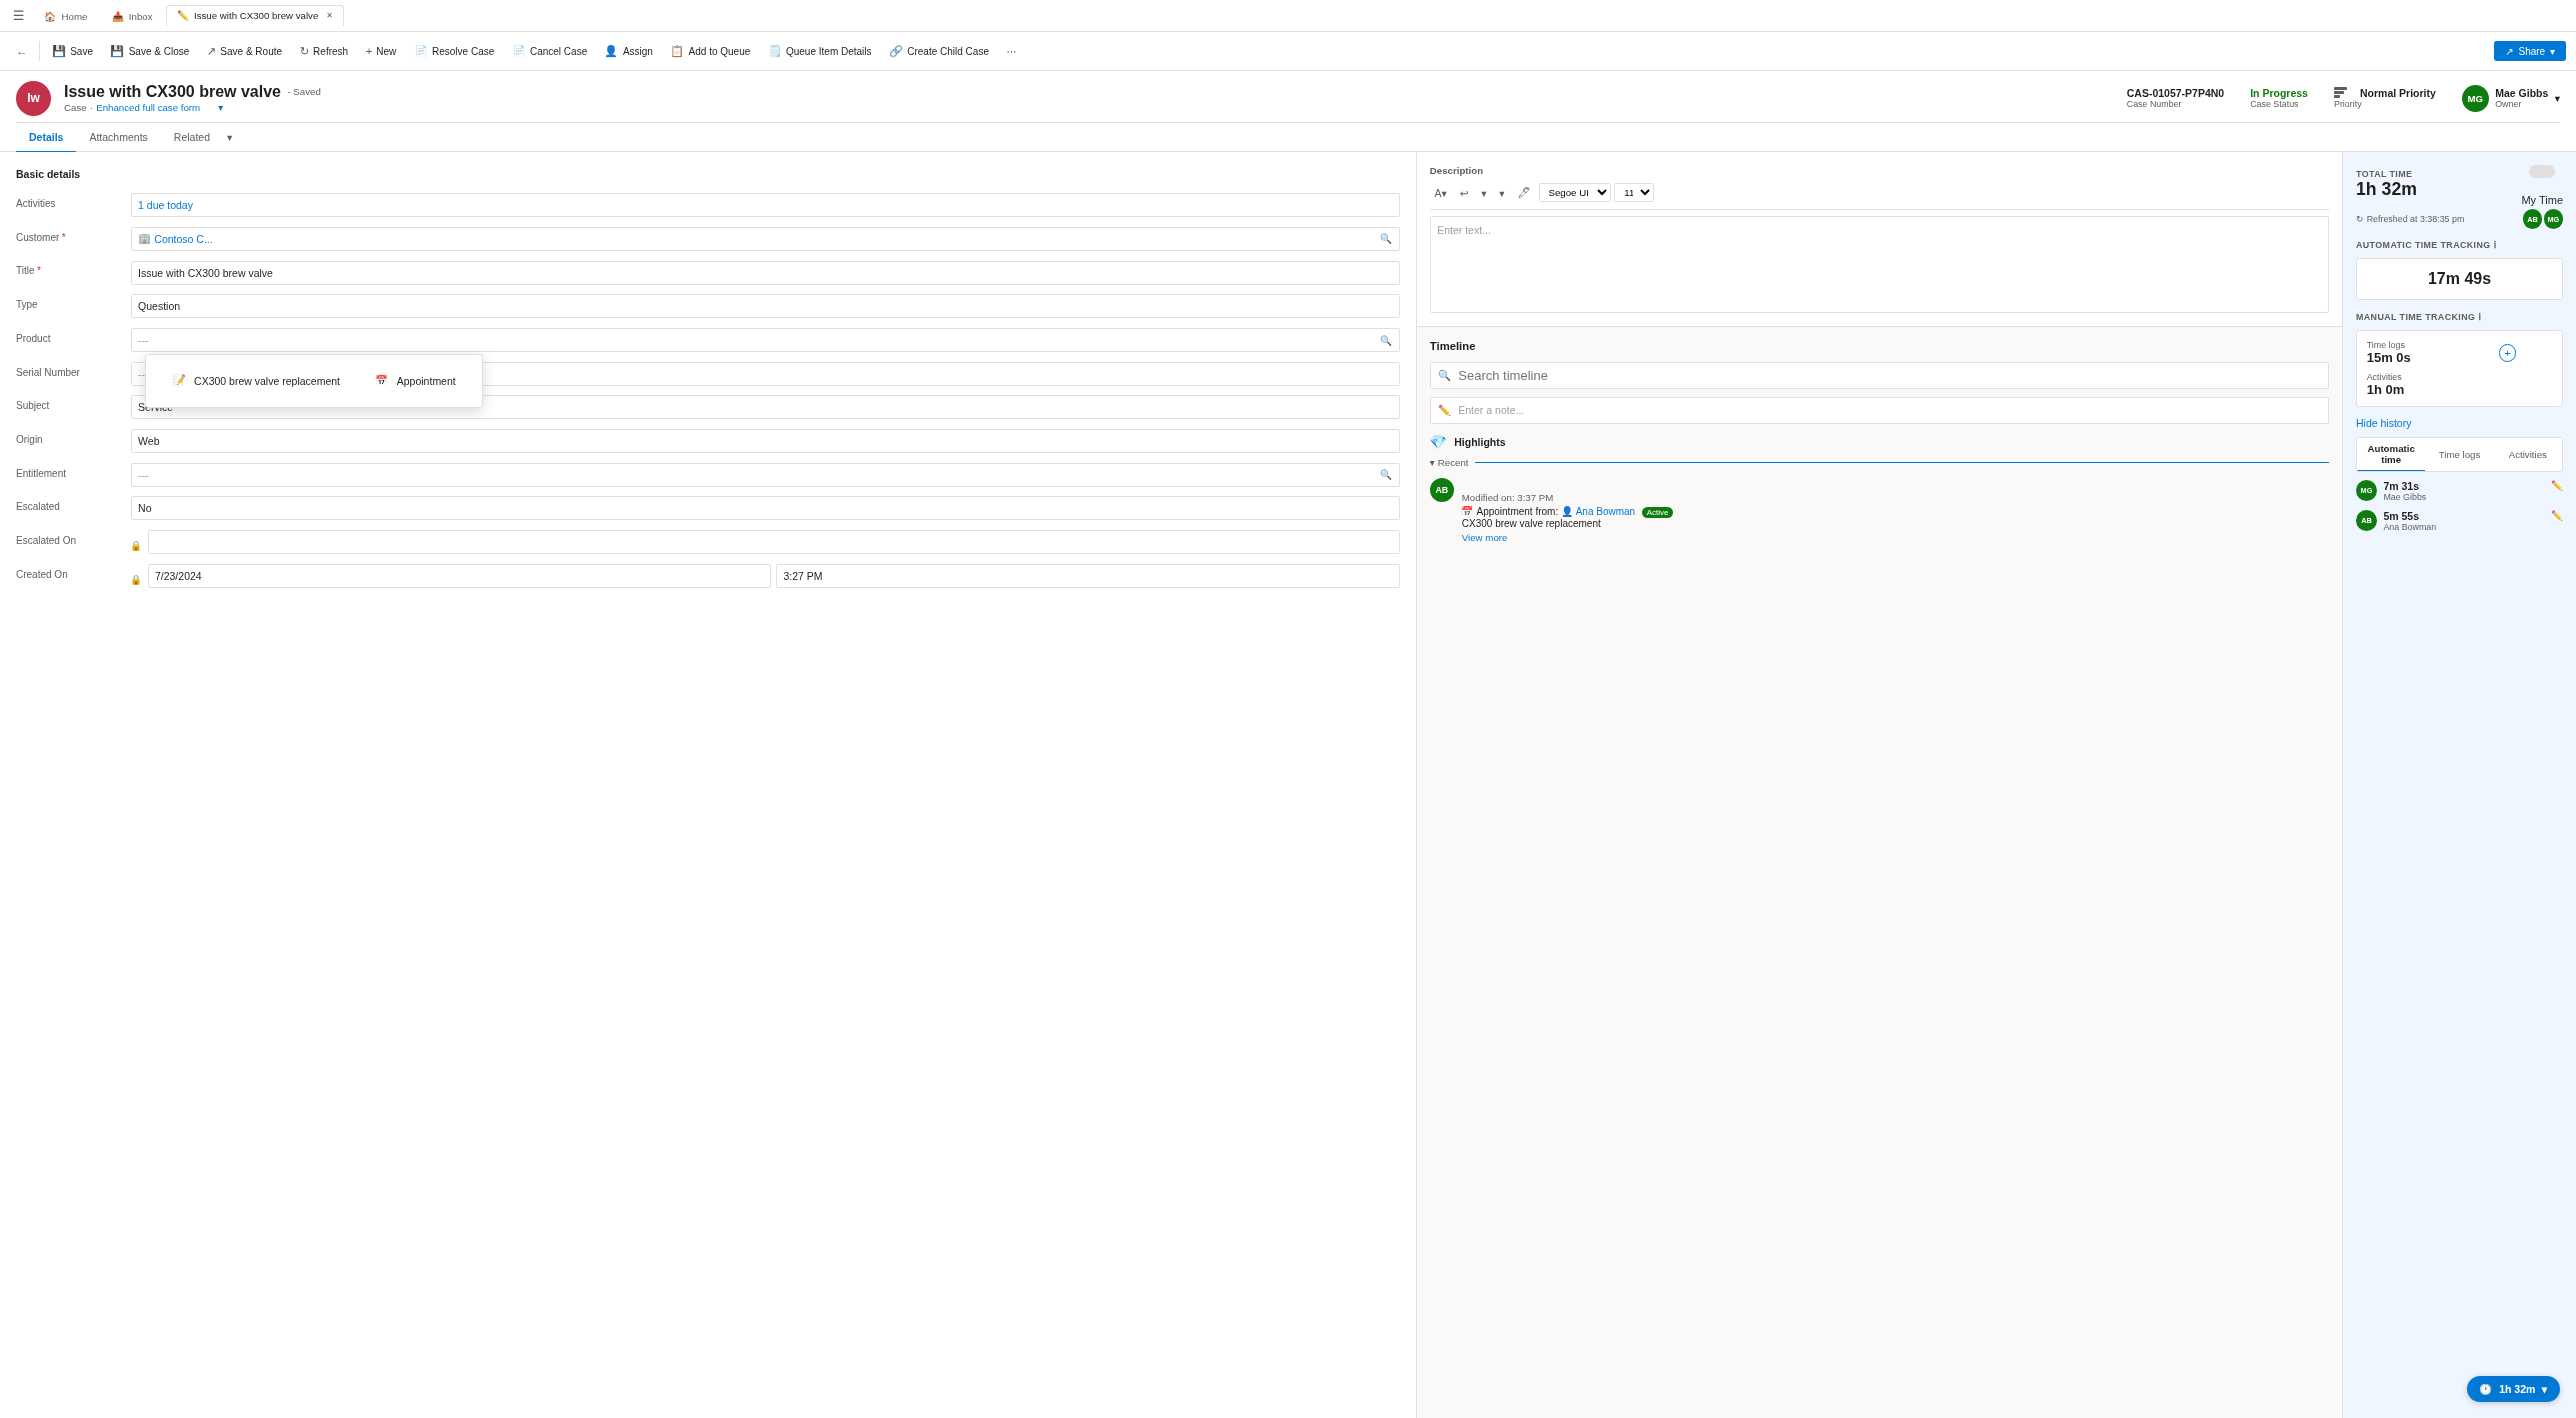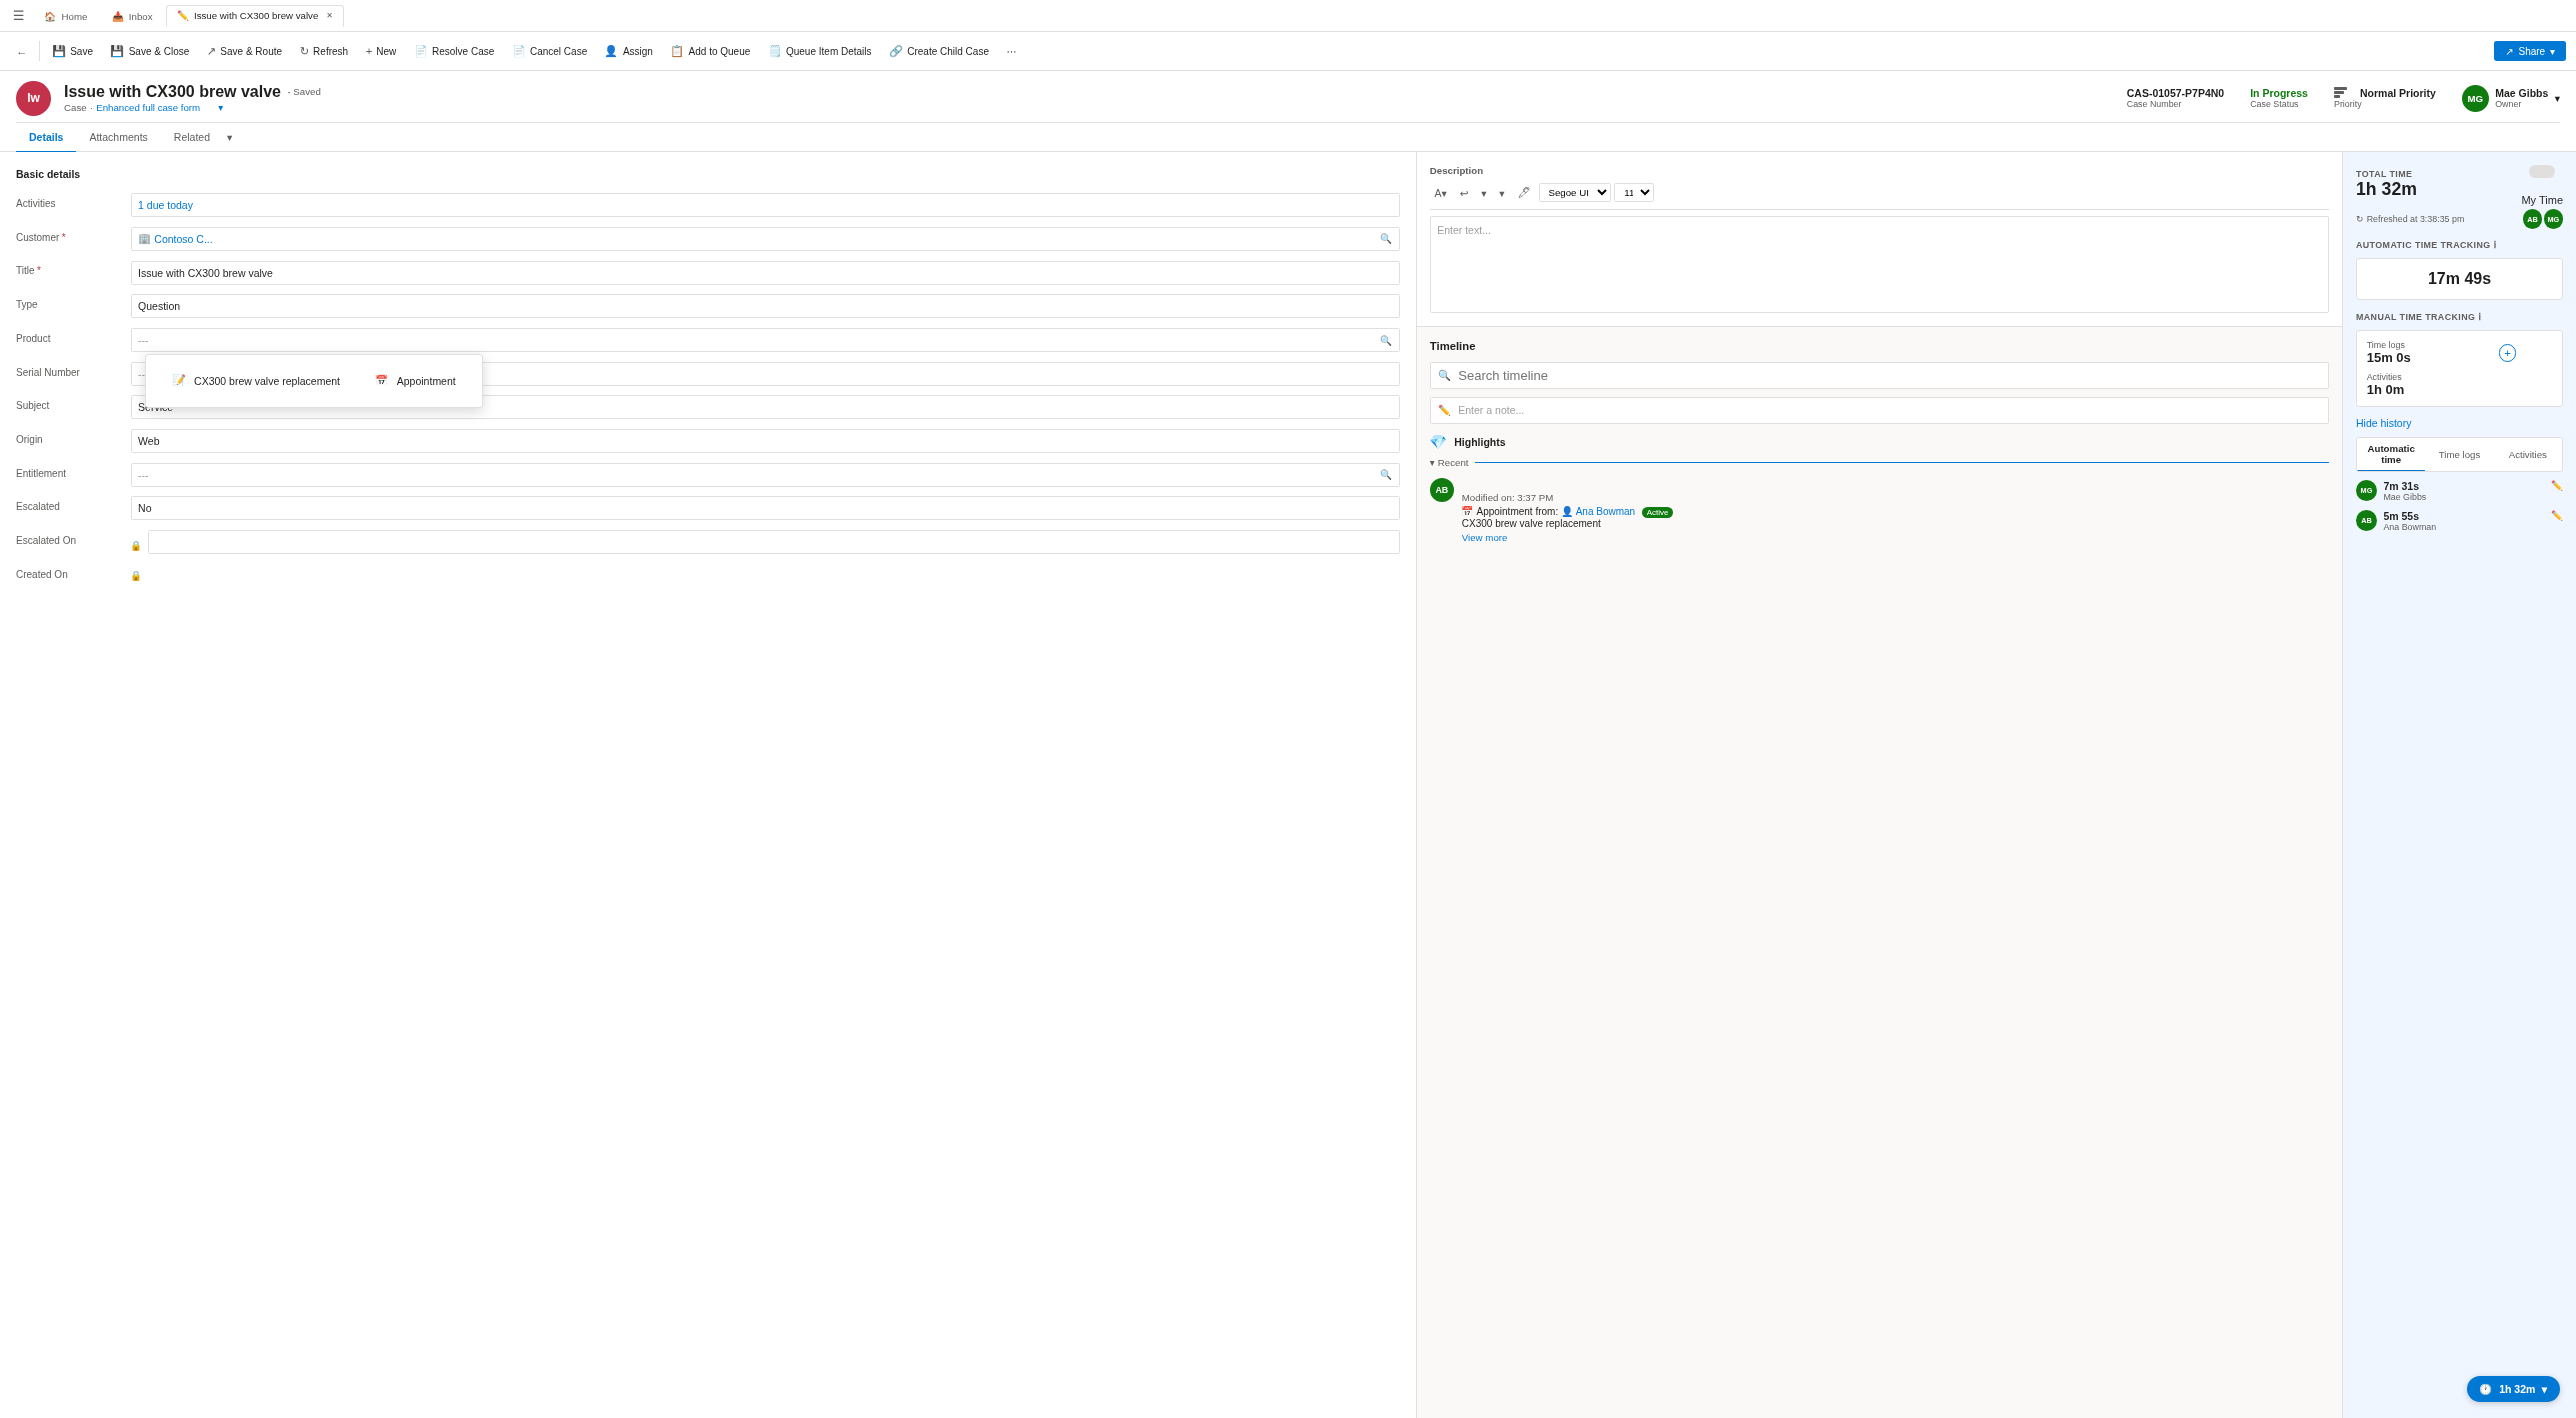--- a/index.html
+++ b/index.html
@@ -474,20 +474,26 @@
       <div class="field-value" style="display:flex;align-items:center;gap:4.8px;">
         <span class="lock-icon">🔒</span>
         <div class="field-input" style="flex:1;">&nbsp;</div>
       </div>
     </div>
 
     <div class="field-row">
       <div class="field-label">Created On</div>
       <div class="field-value" style="display:flex;align-items:center;gap:4.8px;">
         <span class="lock-icon">🔒</span>
+        <div class="field-input">
+          <span>7/23/2024</span>
+        </div>
+        <div class="field-input">
+          <span>3:27 PM</span>
+        </div>
       </div>
     </div>
   </div>
 
   <div class="right-panel">
 
     <div class="desc-section">
       <div class="desc-label">Description</div>
       <div class="desc-toolbar">
         <button class="toolbar-btn">A▾</button>

